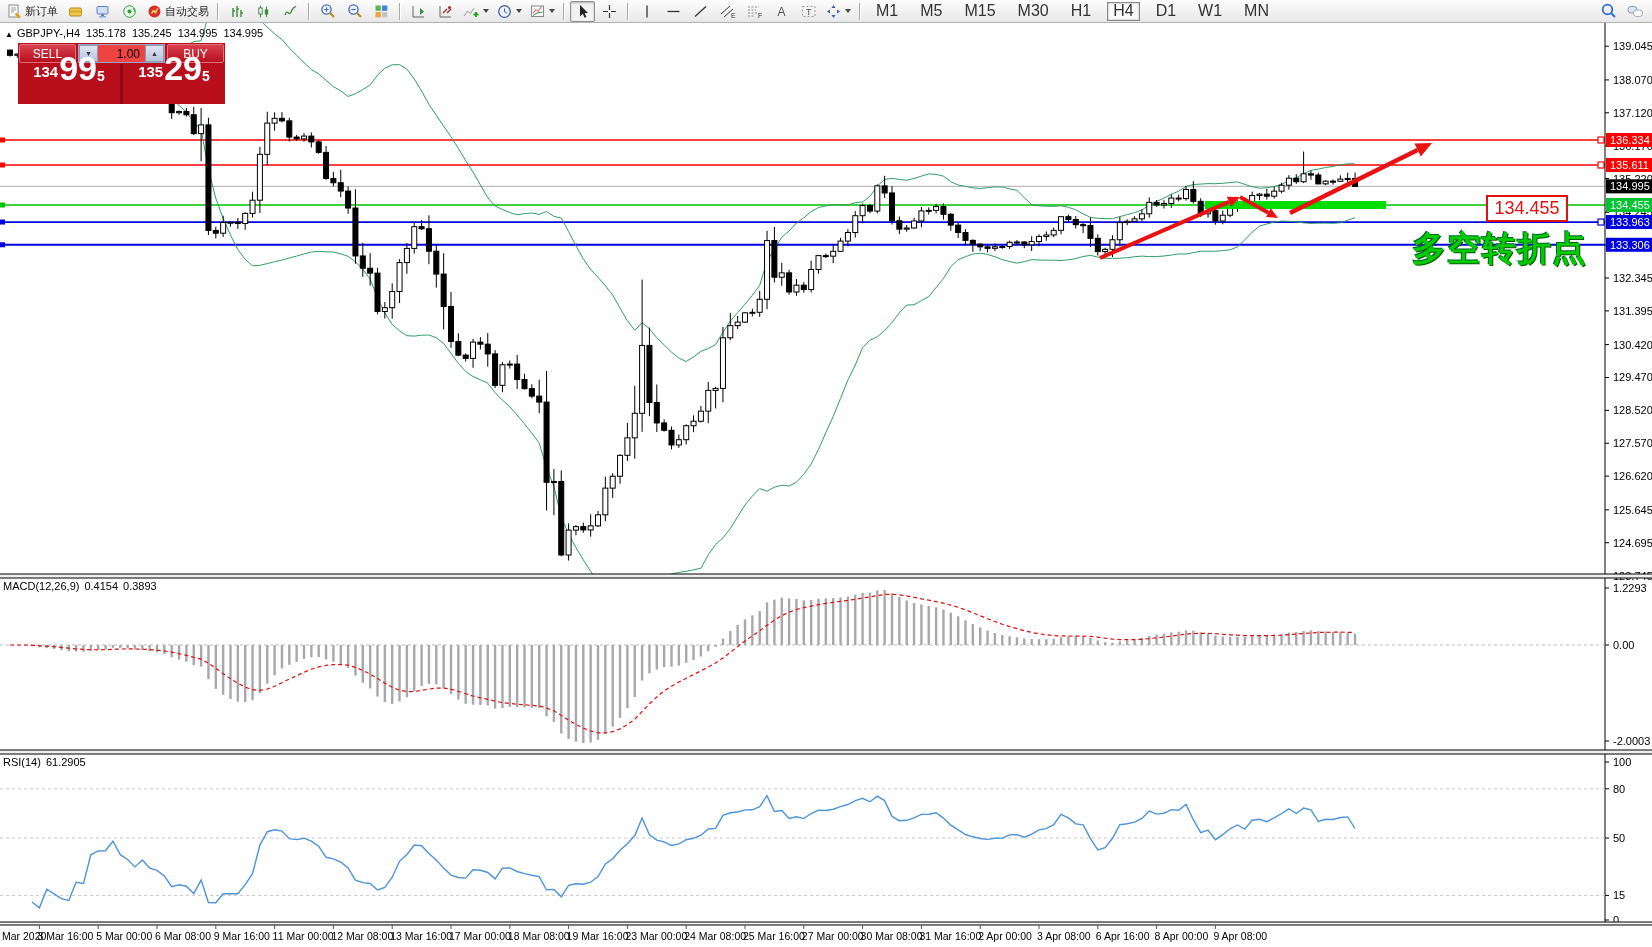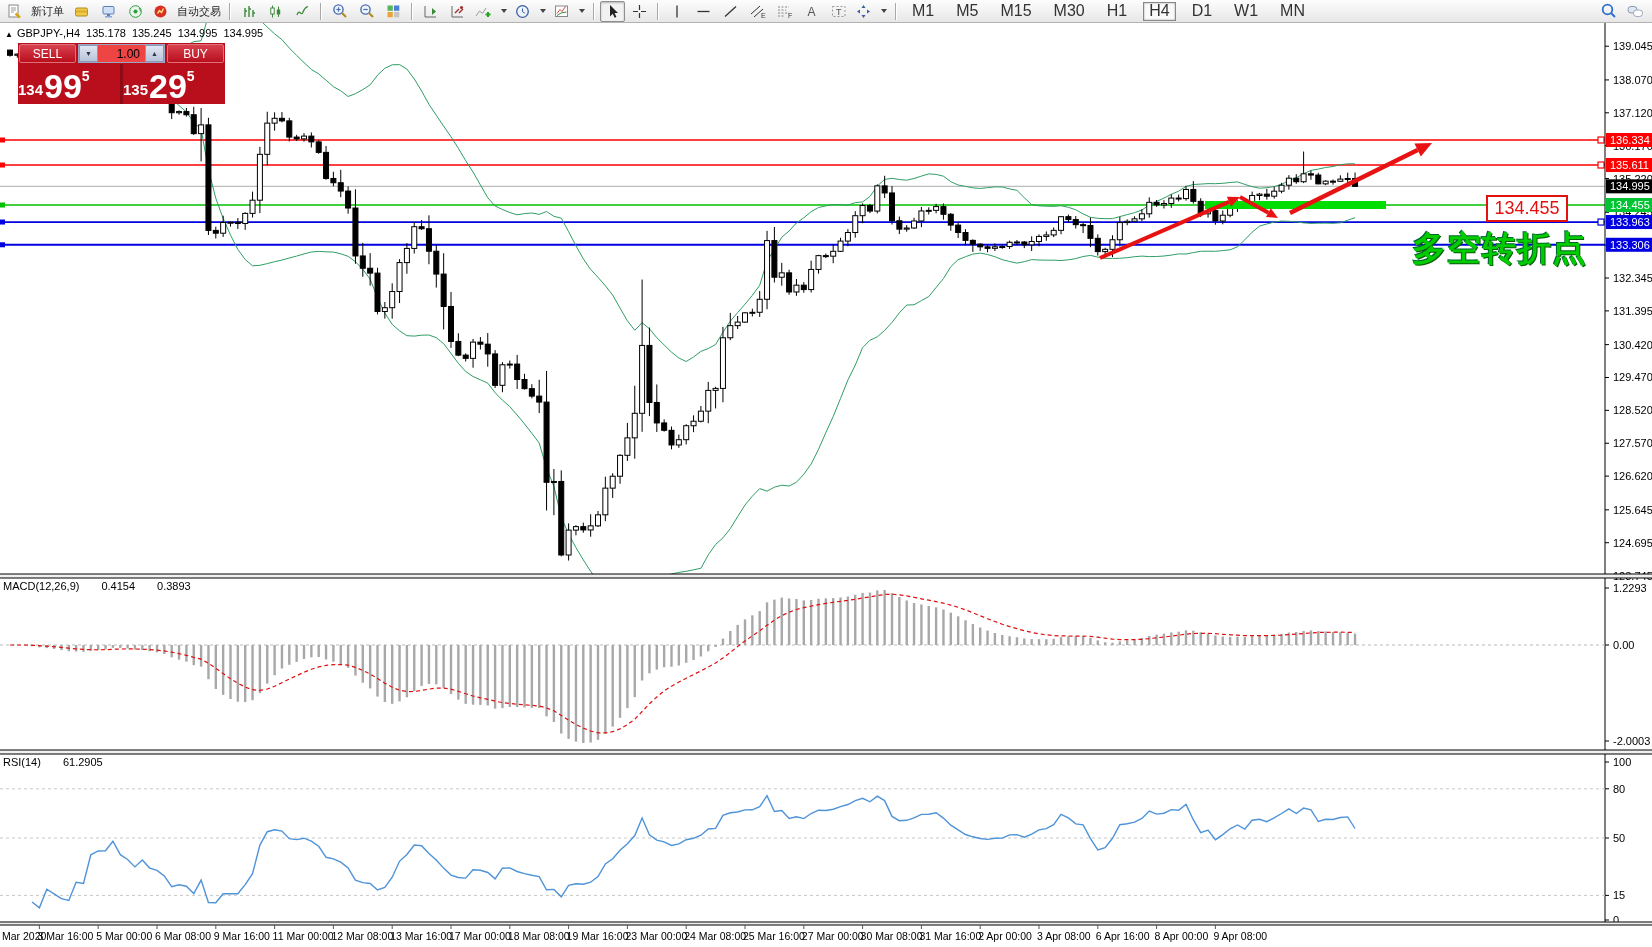--- a/index.html
+++ b/index.html
@@ -4,21 +4,21 @@
 <style>
   html,body{margin:0;padding:0}
   body{width:1652px;height:947px;position:relative;overflow:hidden;background:#fff;
        font-family:"Liberation Sans","DejaVu Sans",sans-serif;font-size:11px;color:#111}
   svg text{font-family:"Liberation Sans","DejaVu Sans",sans-serif}
   
   .toolbar{position:absolute;top:0;left:0;right:0;height:22px;z-index:10;
            background:linear-gradient(#fdfdfd,#e7e7e7);border-bottom:1px solid #b3b3b3;
            display:flex;align-items:center;padding:0 3px;white-space:nowrap}
   .tbtn{height:19px;min-width:19px;display:inline-flex;align-items:center;justify-content:center;
-        padding:0 2px;margin:0 1px;border:1px solid transparent;border-radius:2px;gap:9px;color:#222}
+        padding:0 2px;margin:0 1px;border:1px solid transparent;border-radius:2px;gap:3px;color:#222}
   .tbtn.active{background:#f2f2f2;border-color:#8f8f8f;box-shadow:inset 0 1px 2px rgba(0,0,0,.25)}
   .tsep{width:0;height:17px;border-left:1px solid #a8a8a8;border-right:1px solid #fff;margin:0 4px}
   .caret{width:0;height:0;border-left:3px solid transparent;border-right:3px solid transparent;
          border-top:4px solid #444;margin-left:1px}
   .tf{font-size:16px;color:#333;padding:0 5px;height:17px;display:inline-flex;align-items:center;
       border:1px solid transparent;margin:0 5px}
   .tf.active{background:#fafafa;border-color:#888;box-shadow:inset 0 0 2px #999}
   .spacer{flex:1}
   
   .symline{position:absolute;left:5px;top:27px;z-index:5;font-size:11px;color:#000}
@@ -29,28 +29,28 @@
   .qp-top{display:flex;height:21px;align-items:stretch}
   .qp-btn{background:linear-gradient(#d8414e,#b90f1d);color:#fff;font-size:12px;
           display:flex;align-items:center;justify-content:center;border:1px solid #e0707a;border-radius:2px;margin:1px}
   .qp-sell{width:55px}.qp-buy{width:55px}
   .spin{display:flex;flex:1;margin:1px;border:1px solid #9aa7c4;background:#fff}
   .spin-btn{width:17px;background:linear-gradient(#dfe6f2,#b9c4da);border:1px solid #8b99b8;
             display:flex;align-items:center;justify-content:center;font-size:7px;color:#334}
   .spin-val{flex:1;display:flex;align-items:center;justify-content:flex-end;padding-right:5px;
             font-size:12px;color:#000;background:#ef4444}
   .qp-bot{display:flex;height:40px}
-  .qp-price{flex:1;display:flex;align-items:flex-end;justify-content:flex-start;color:#fff;padding-bottom:3px}
+  .qp-price{flex:1;display:flex;align-items:flex-end;justify-content:center;color:#fff;padding-bottom:21px}
   .qp-div{width:3px;background:#8e0a15}
   .p-sm{font-size:15px;font-weight:bold;margin:0 1px 3px 0}
   .p-big{font-size:34px;line-height:30px;font-weight:bold}
   .p-sup{font-size:14px;font-weight:bold;align-self:flex-start;margin-top:4px}
   
   .panel-label{position:absolute;left:3px;z-index:5;font-size:11px;color:#000}
-  .panel-label span{margin-right:22px}
+  .panel-label span{margin-right:5px}
   
   .price-note{position:absolute;left:1486px;top:195px;width:78px;height:23px;z-index:4;
               border:2px solid #e41111;background:#fff;color:#e41111;font-size:18px;
               display:flex;align-items:center;justify-content:center}
   .cn-note{position:absolute;left:1412px;top:226px;z-index:4;font-size:34px;font-weight:bold;
            letter-spacing:1px;color:#00cc00;text-shadow:1px 1px 0 #0a5a0a,-1px -1px 0 #063;white-space:nowrap}
   .chart-canvas{position:absolute;left:0;top:0;z-index:1}
   .ic svg{display:block}
 </style>
 </head>

